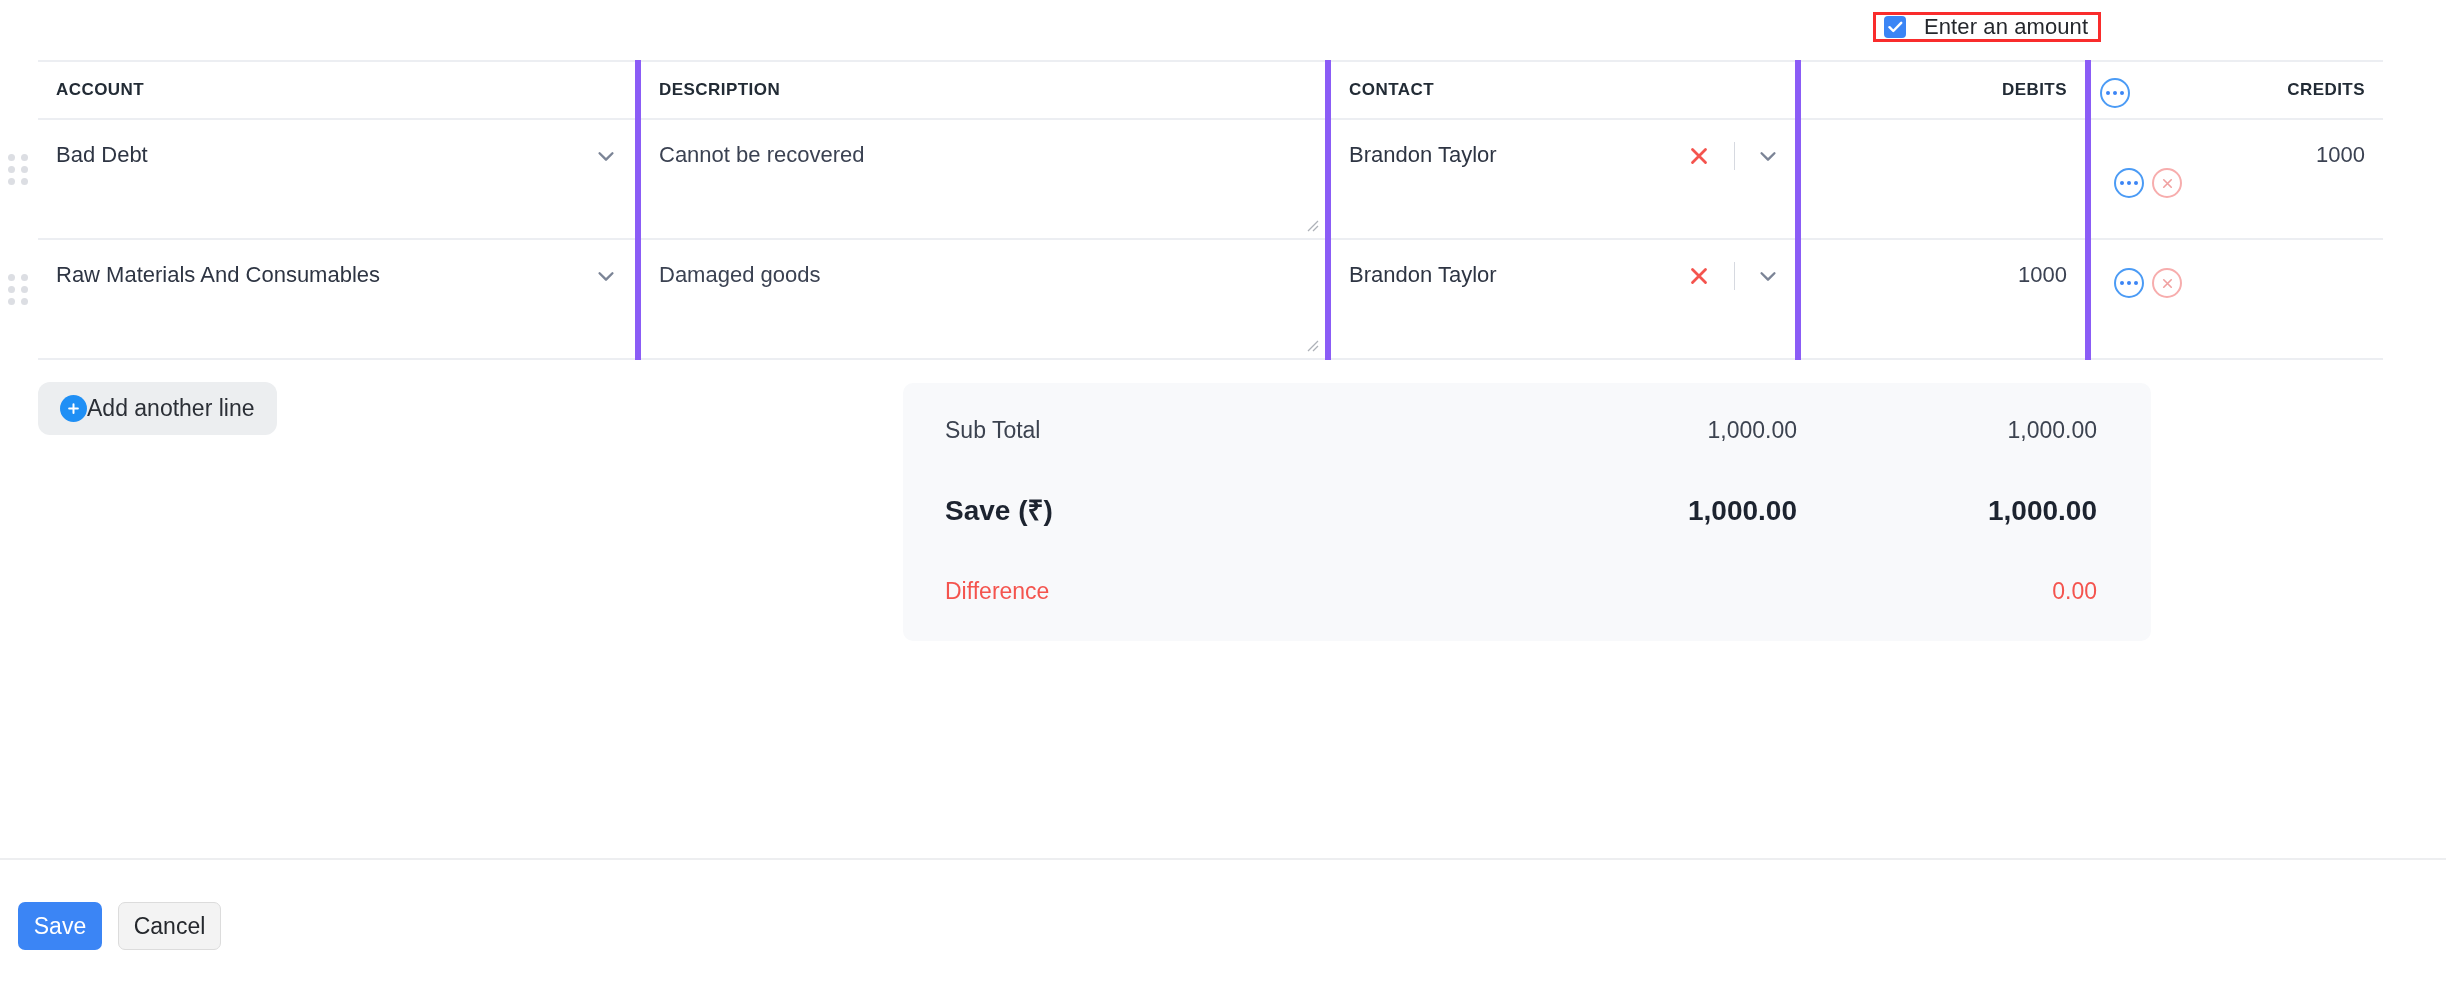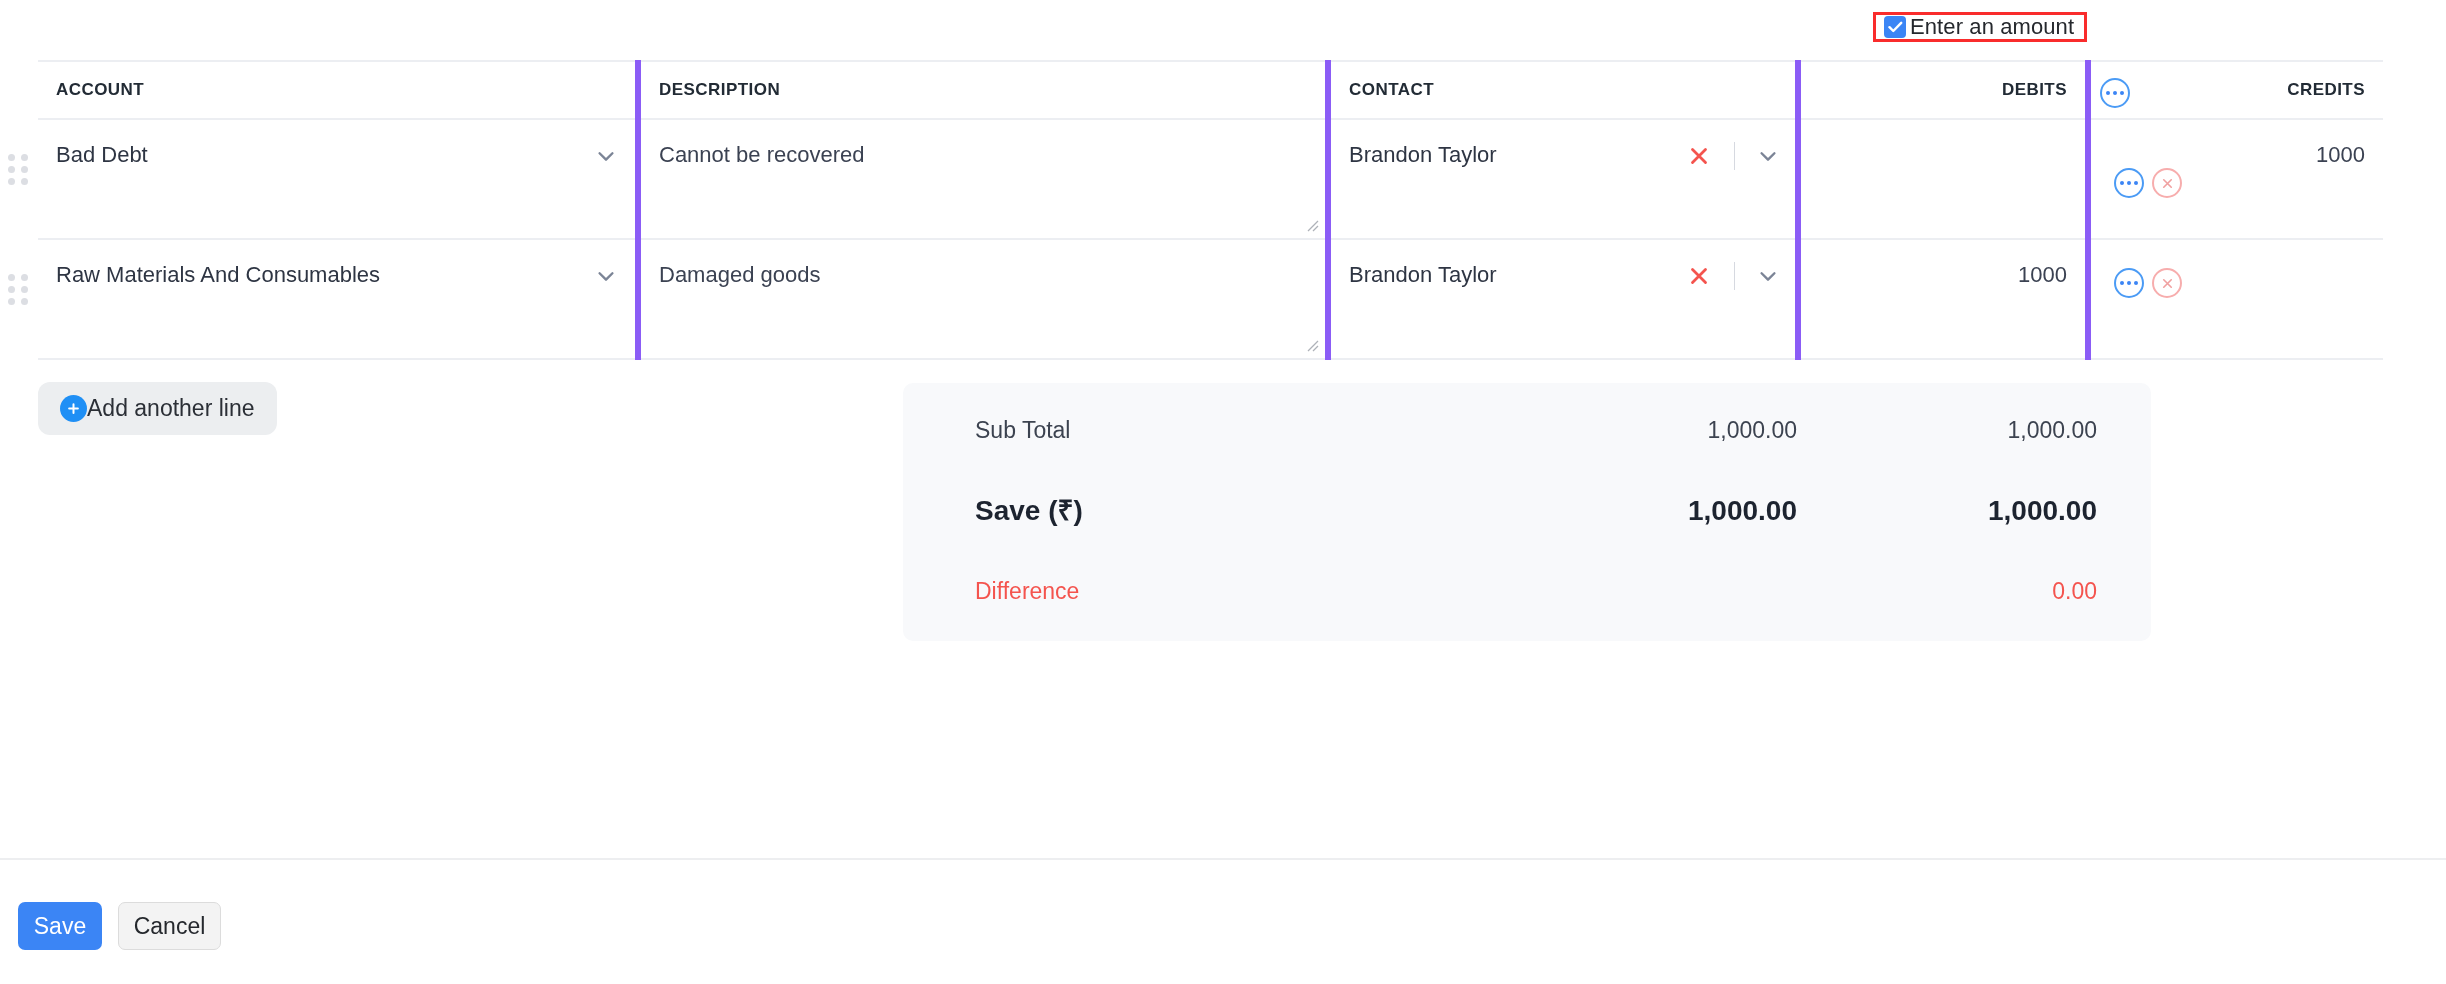--- a/index.html
+++ b/index.html
@@ -20,21 +20,21 @@
     top: 0; left: 0; right: 0;
     height: 68px;
   }
   .amount-toggle-box {
     position: absolute;
     left: 1873px;
     top: 12px;
     height: 30px;
     display: flex;
     align-items: center;
-    gap: 4px;
+    gap: 18px;
     padding: 2px 10px 2px 8px;
     border: 3px solid #f92c2c;
     background: #ffffff;
   }
   .checkbox {
     width: 22px; height: 22px;
     border-radius: 4px;
     background: #3b85f5;
     display: flex;
     align-items: center;
@@ -221,21 +221,21 @@
     width: 1248px;
     height: 258px;
     background: #f8f9fb;
     border-radius: 10px;
     padding: 26px 54px 0 42px;
   }
   .tot-row {
     display: flex;
     align-items: baseline;
   }
-  .tot-row .lbl { flex: 1; margin-left: 30px; }
+  .tot-row .lbl { flex: 1; }
   .tot-row .v1 { width: 330px; text-align: right; }
   .tot-row .v2 { width: 300px; text-align: right; }
 
   .tot-sub { margin-top: 8px; font-size: 23px; color: #3c4350; }
   .tot-main { margin-top: 46px; font-size: 28px; font-weight: bold; color: #1d2430; }
   .tot-diff { margin-top: 50px; font-size: 23px; color: #f4544e; }
 
   
   .footer {
     position: absolute;

